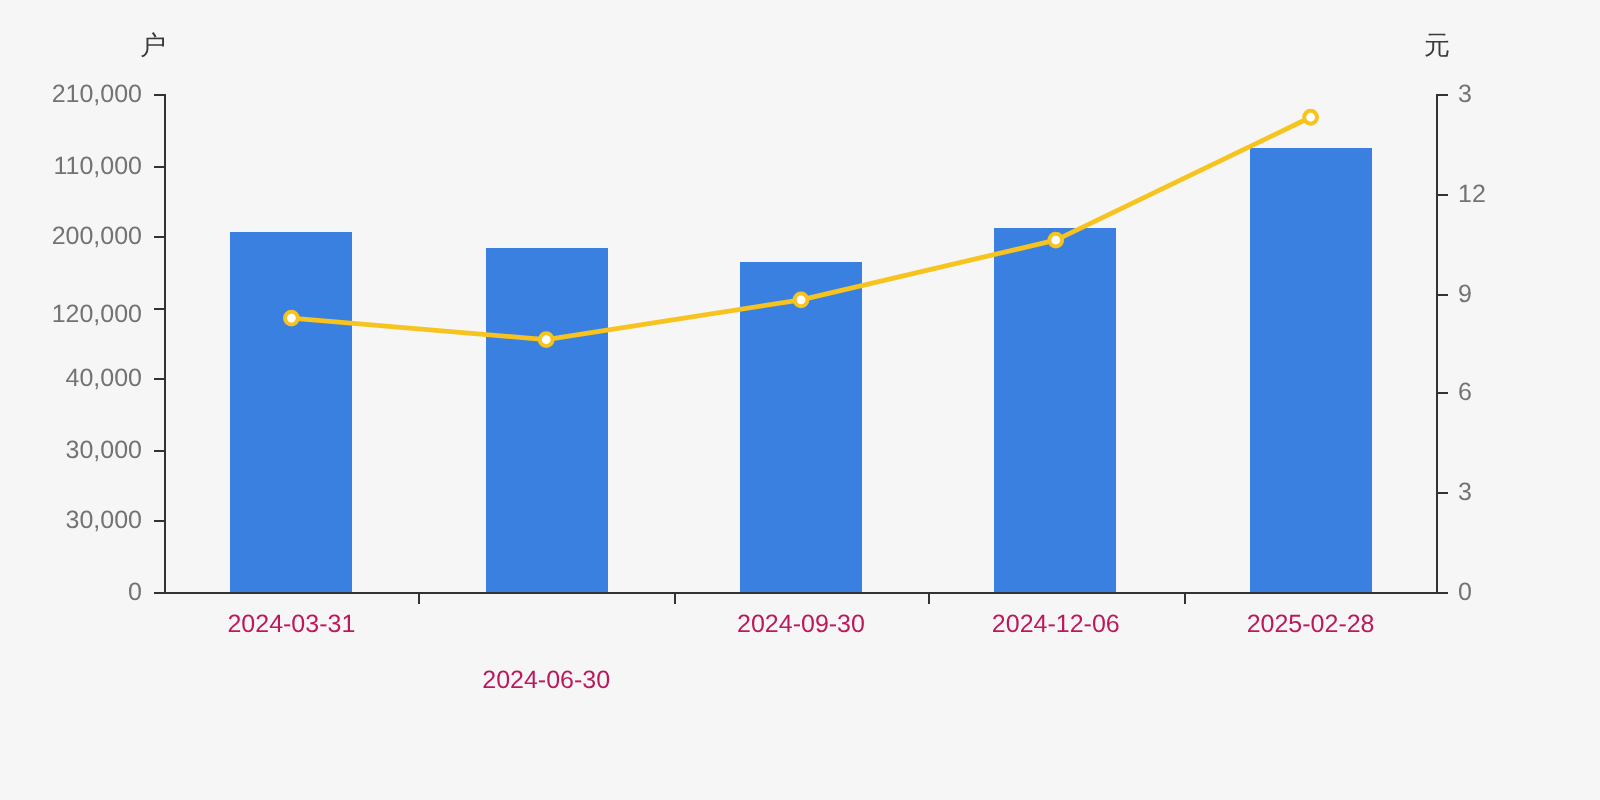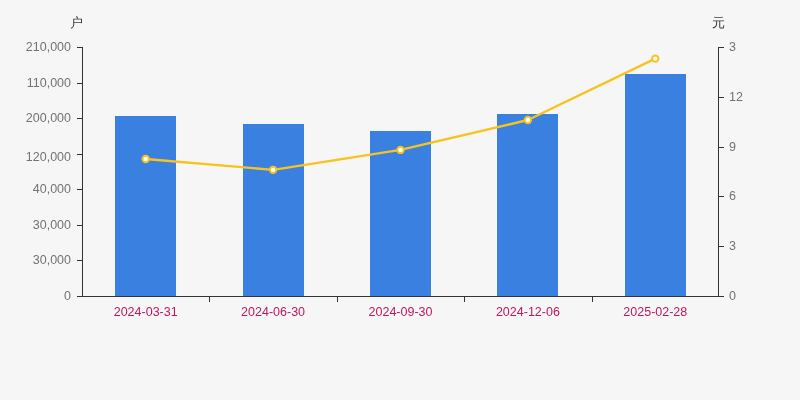--- a/index.html
+++ b/index.html
@@ -139,21 +139,21 @@
       <div class="tick-mark" style="left: 719px; top: 147px;"></div>
       <div class="tick-label right" style="left: 729px; top: 146.6px;">9</div>
       <div class="tick-mark" style="left: 719px; top: 97px;"></div>
       <div class="tick-label right" style="left: 729px; top: 96.8px;">12</div>
       <div class="tick-mark" style="left: 719px; top: 47px;"></div>
       <div class="tick-label right" style="left: 729px; top: 47px;">3</div>
     </div>
   <div id="x-ticks">
       <div class="x-tick-label" style="left: 145.7px;">2024-03-31</div>
       <div class="tick-mark" style="width: 1px; height: 5px; left: 209px; top: 297px;"></div>
-      <div class="x-tick-label" style="left: 273.1px;">2024-06-30</div>
+      <div class="x-tick-label" style="left: 273.1px; margin-top: 28px;">2024-06-30</div>
       <div class="tick-mark" style="width: 1px; height: 5px; left: 337px; top: 297px;"></div>
       <div class="x-tick-label" style="left: 400.5px;">2024-09-30</div>
       <div class="tick-mark" style="width: 1px; height: 5px; left: 464px; top: 297px;"></div>
       <div class="x-tick-label" style="left: 527.9px;">2024-12-06</div>
       <div class="tick-mark" style="width: 1px; height: 5px; left: 592px; top: 297px;"></div>
       <div class="x-tick-label" style="left: 655.3px;">2025-02-28</div>
     </div>
   <div id="bars">
       <div class="bar" title="2024-03-31: 151400 户" style="left: 115.2px; top: 116.483px; width: 61px; height: 179.517px; background: rgb(58, 128, 224);"></div>
       <div class="bar" title="2024-06-30: 145100 户" style="left: 242.6px; top: 123.953px; width: 61px; height: 172.047px; background: rgb(58, 128, 224);"></div>

